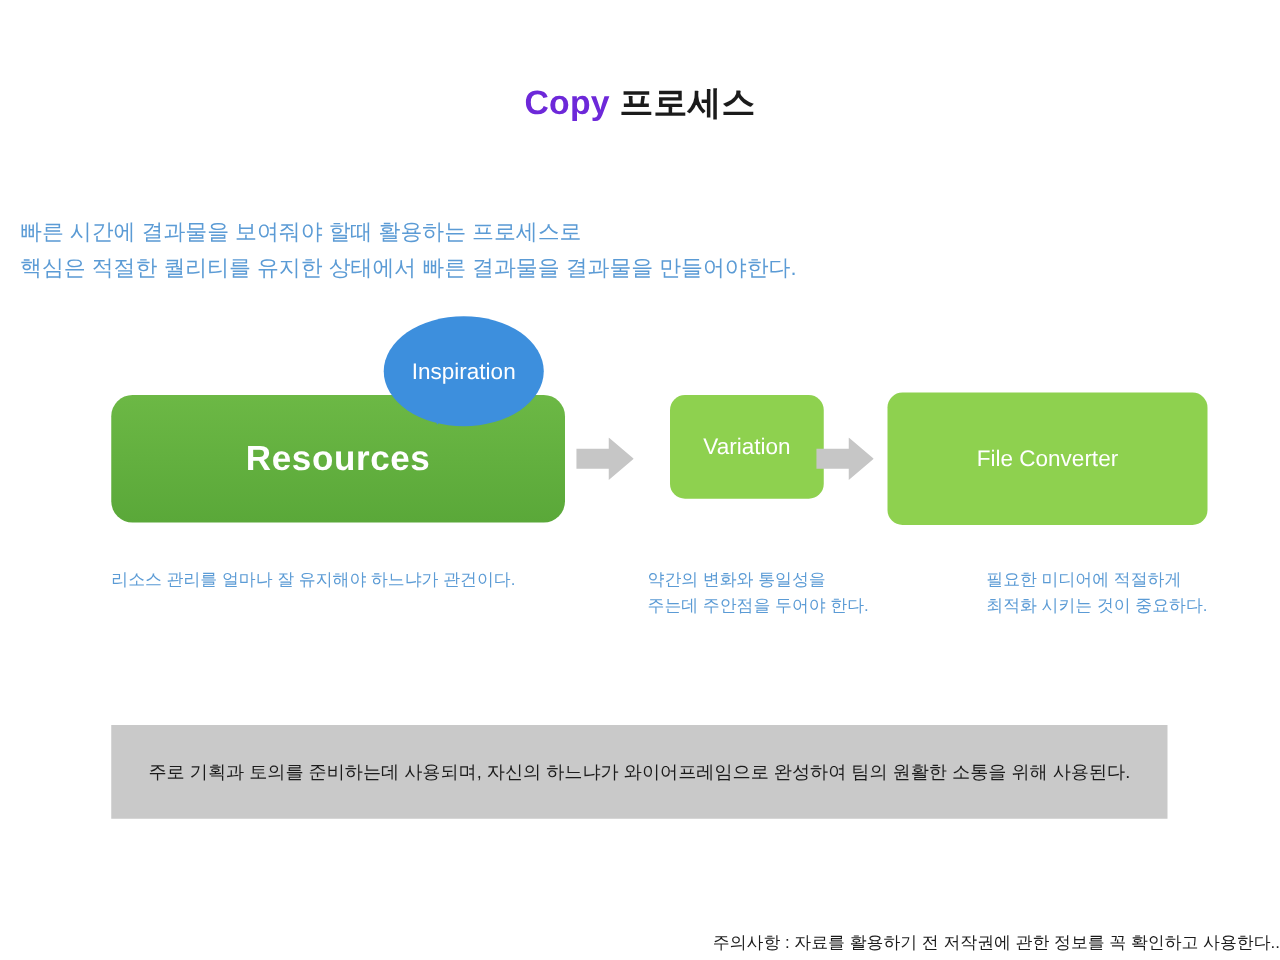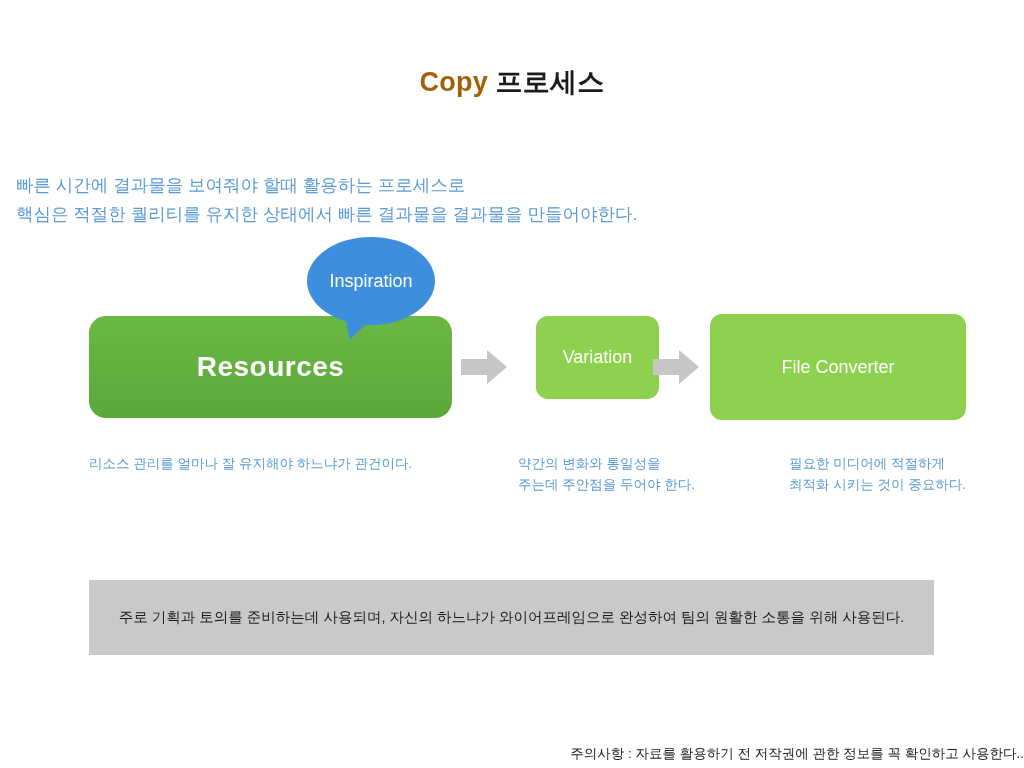--- a/index.html
+++ b/index.html
@@ -26,21 +26,21 @@
     top: 64px;
     left: 0;
     width: 1024px;
     text-align: center;
     font-size: 27px;
     font-weight: bold;
     color: #1b1b1b;
     letter-spacing: 0.2px;
   }
   .title .accent {
-    color: #a16207;
+    color: #6d28d9;
     margin-top: 34px;
   }
 
   
   .subtitle {
     position: absolute;
     left: 16px;
     width: 1024px;
     text-align: left;
     color: #5b9bd5;
@@ -102,21 +102,21 @@
   .bubble {
     position: absolute;
     left: 307px;
     top: 237px;
     width: 128px;
     height: 88px;
   }
   .bubble .circle {
     position: absolute;
     left: 0;
-    top: 0;
+    top: 16px;
     width: 128px;
     height: 88px;
     background: #3d8fdd;
     border-radius: 50%;
     display: flex;
     align-items: center;
     justify-content: center;
     color: #ffffff;
     font-size: 18px;
   }

